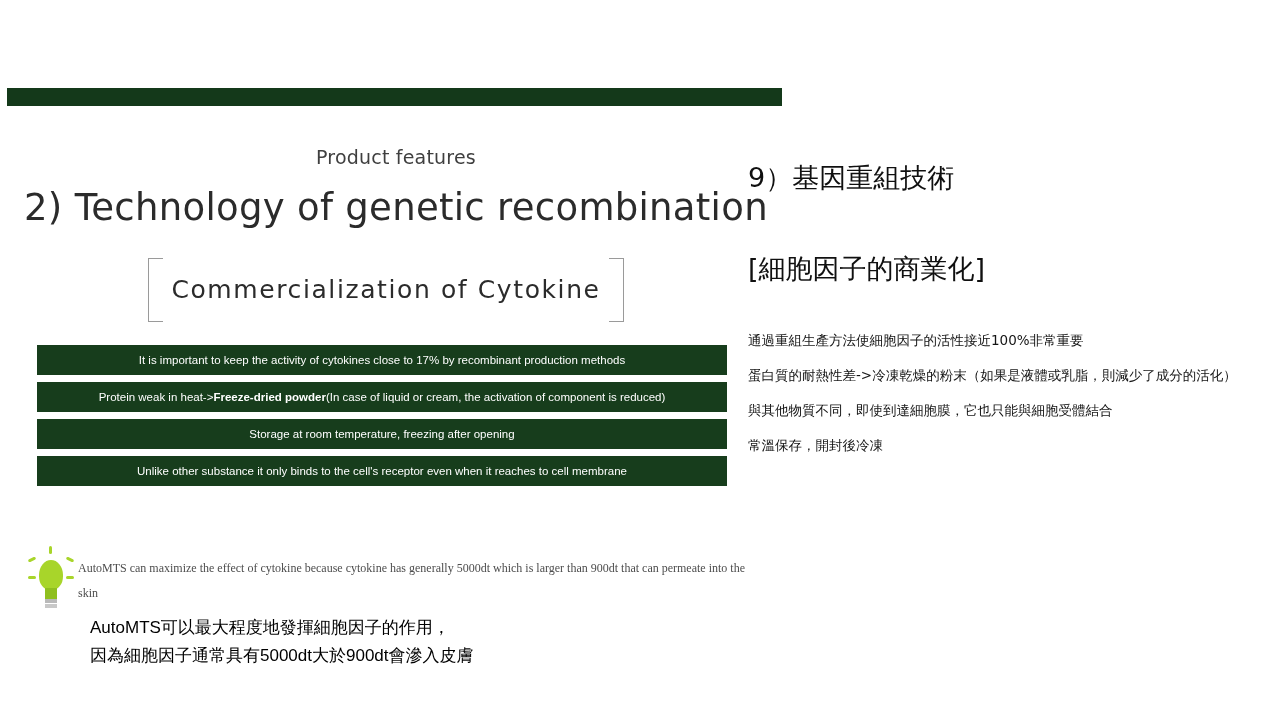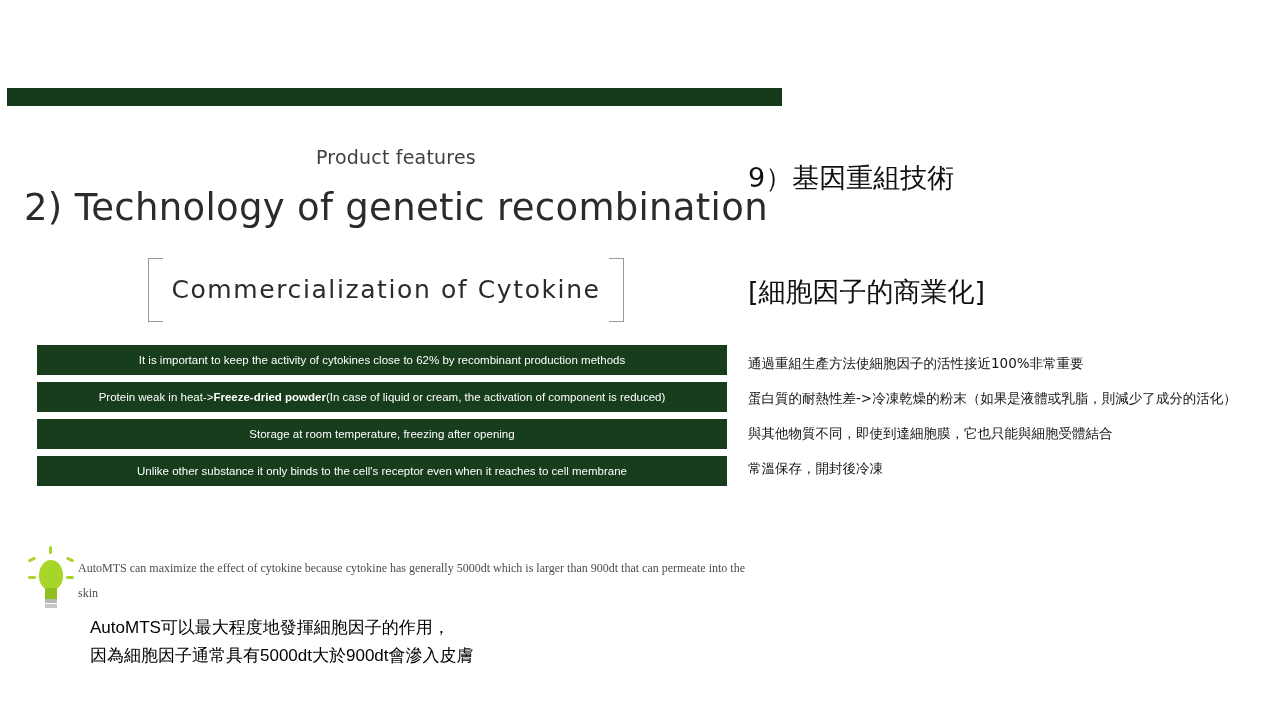--- a/index.html
+++ b/index.html
@@ -202,21 +202,21 @@
     top: 160px;
     width: 532px;
   }
   .zh-title {
     font-size: 27px;
     line-height: 36px;
     color: #101010;
     font-family: "DejaVu Sans", sans-serif;
   }
   .zh-subtitle {
-    margin-top: 78px;
+    margin-top: 55px;
     font-size: 27px;
     line-height: 36px;
     color: #101010;
     font-family: "DejaVu Sans", sans-serif;
   }
   .zh-list {
     margin-top: 44px;
   }
   .zh-list .li {
     font-size: 13.5px;
@@ -238,21 +238,21 @@
 
   <div class="headline-en">2) Technology of genetic recombination</div>
 
   <div class="bracket-box">
     <div class="bk left"></div>
     <div class="bk right"></div>
     <div class="bk-text">Commercialization  of  Cytokine</div>
   </div>
 
   <div class="banners">
-    <div class="banner">It is important to keep the activity of cytokines close to 62% by recombinant production methods</div>
+    <div class="banner">It is important to keep the activity of cytokines close to 17% by recombinant production methods</div>
 
     <div class="banner">
       <span>Protein weak in heat-&gt; </span>
         <b>Freeze-dried powder</b>
         <span> (In case of liquid or cream, the activation of component is reduced)</span>
     </div>
 
     <div class="banner">Storage at room temperature, freezing after opening</div>
 
     <div class="banner">Unlike other substance it only binds to the cell's receptor even when it reaches to cell membrane</div>

